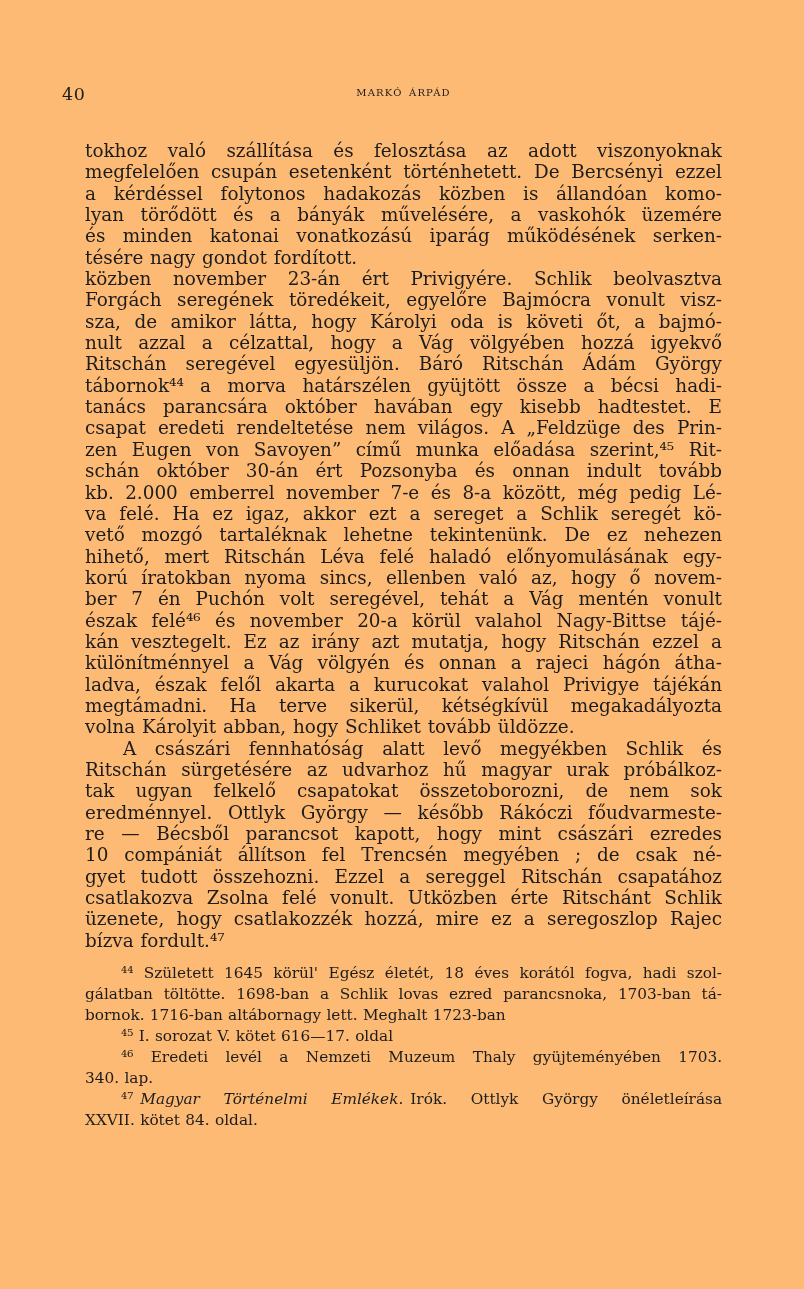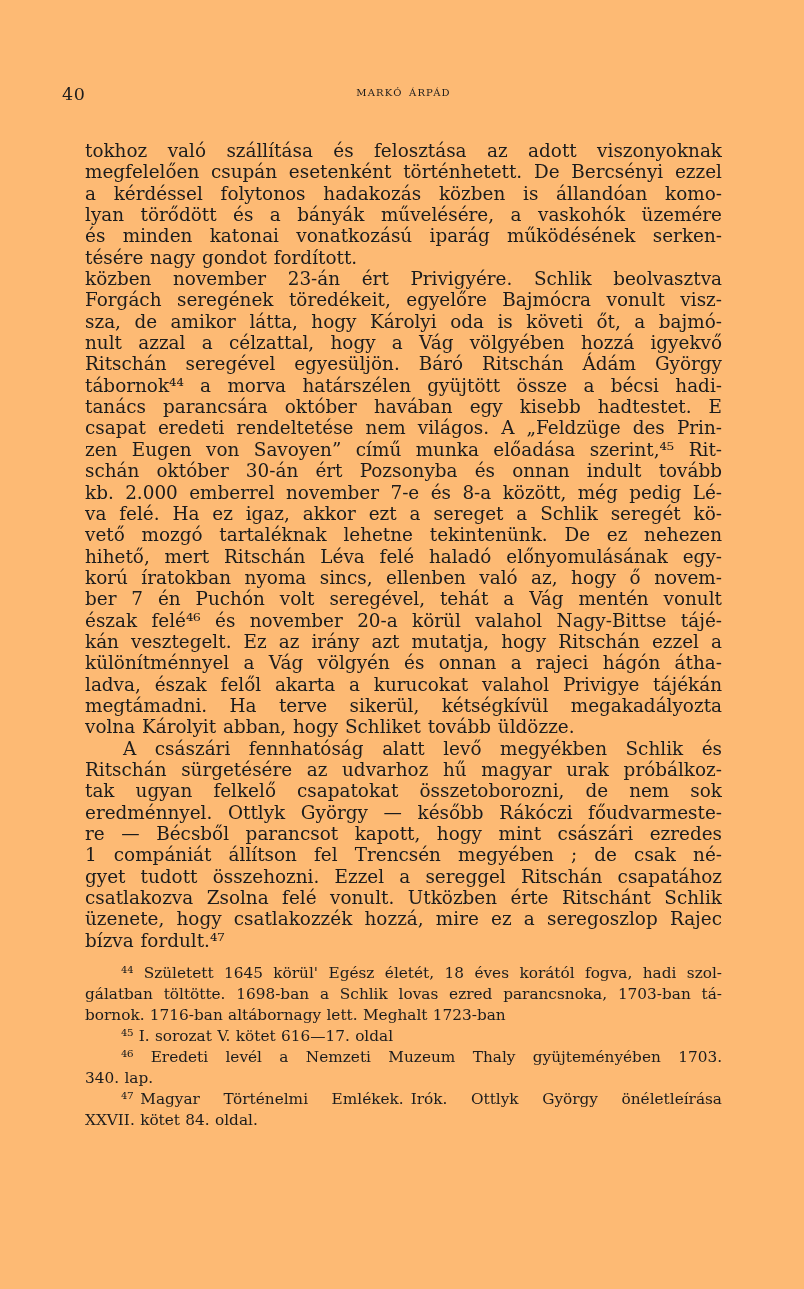--- a/index.html
+++ b/index.html
@@ -63,20 +63,21 @@
   }
   .footnotes .line {
     font-size: 15.3px;
     line-height: 21px;
     word-spacing: 0.5px;
   }
   .footnotes .line.indent {
     padding-left: 36px;
   }
   .it {
+    font-style: italic;
   }
   .sp {
     margin-left: 7px;
   }
 </style>
 </head>
 <body>
 
 <div class="page">
 
@@ -118,21 +119,21 @@
       <div class="line">megtámadni. Ha terve sikerül, kétségkívül megakadályozta</div>
       <div class="line left">volna Károlyit abban, hogy Schliket tovább üldözze.</div>
     </div>
 
     <div>
       <div class="line indent">A császári fennhatóság alatt levő megyékben Schlik és</div>
       <div class="line">Ritschán sürgetésére az udvarhoz hű magyar urak próbálkoz-</div>
       <div class="line">tak ugyan felkelő csapatokat összetoborozni, de nem sok</div>
       <div class="line">eredménnyel. Ottlyk György — később Rákóczi főudvarmeste-</div>
       <div class="line">re — Bécsből parancsot kapott, hogy mint császári ezredes</div>
-      <div class="line">1 compániát állítson fel Trencsén megyében ; de csak né-</div>
+      <div class="line">10 compániát állítson fel Trencsén megyében ; de csak né-</div>
       <div class="line">gyet tudott összehozni. Ezzel a sereggel Ritschán csapatához</div>
       <div class="line">csatlakozva Zsolna felé vonult. Utközben érte Ritschánt Schlik</div>
       <div class="line">üzenete, hogy csatlakozzék hozzá, mire ez a seregoszlop Rajec</div>
       <div class="line left">bízva fordult.⁴⁷</div>
     </div>
 
     <div class="footnotes">
 
       <div>
         <div class="line indent">⁴⁴ Született 1645 körül' Egész életét, 18 éves korától fogva, hadi szol-</div>

